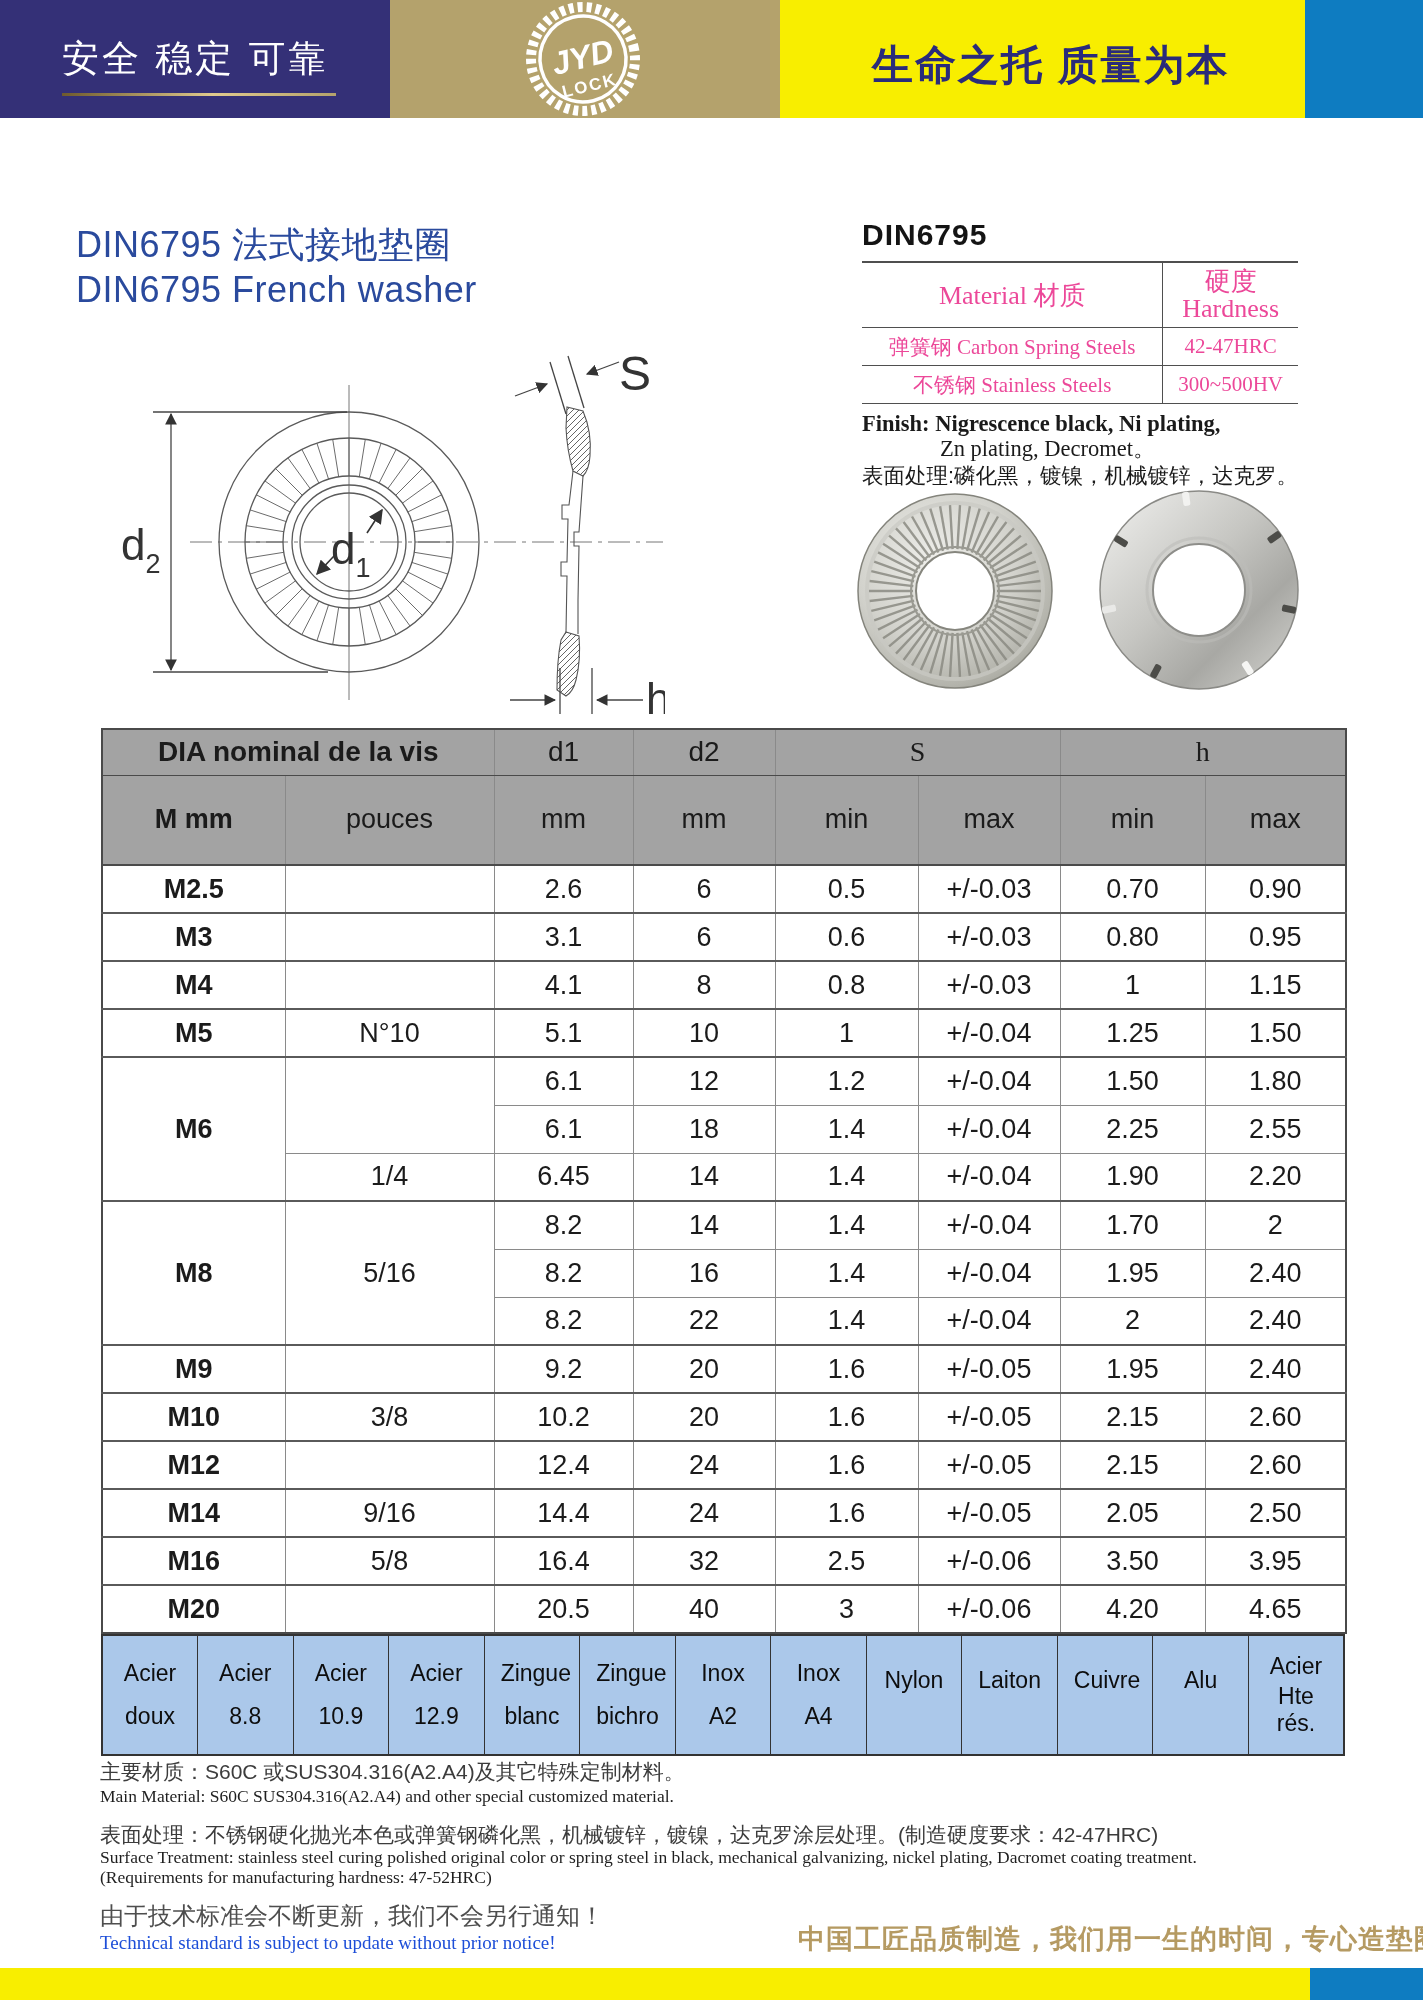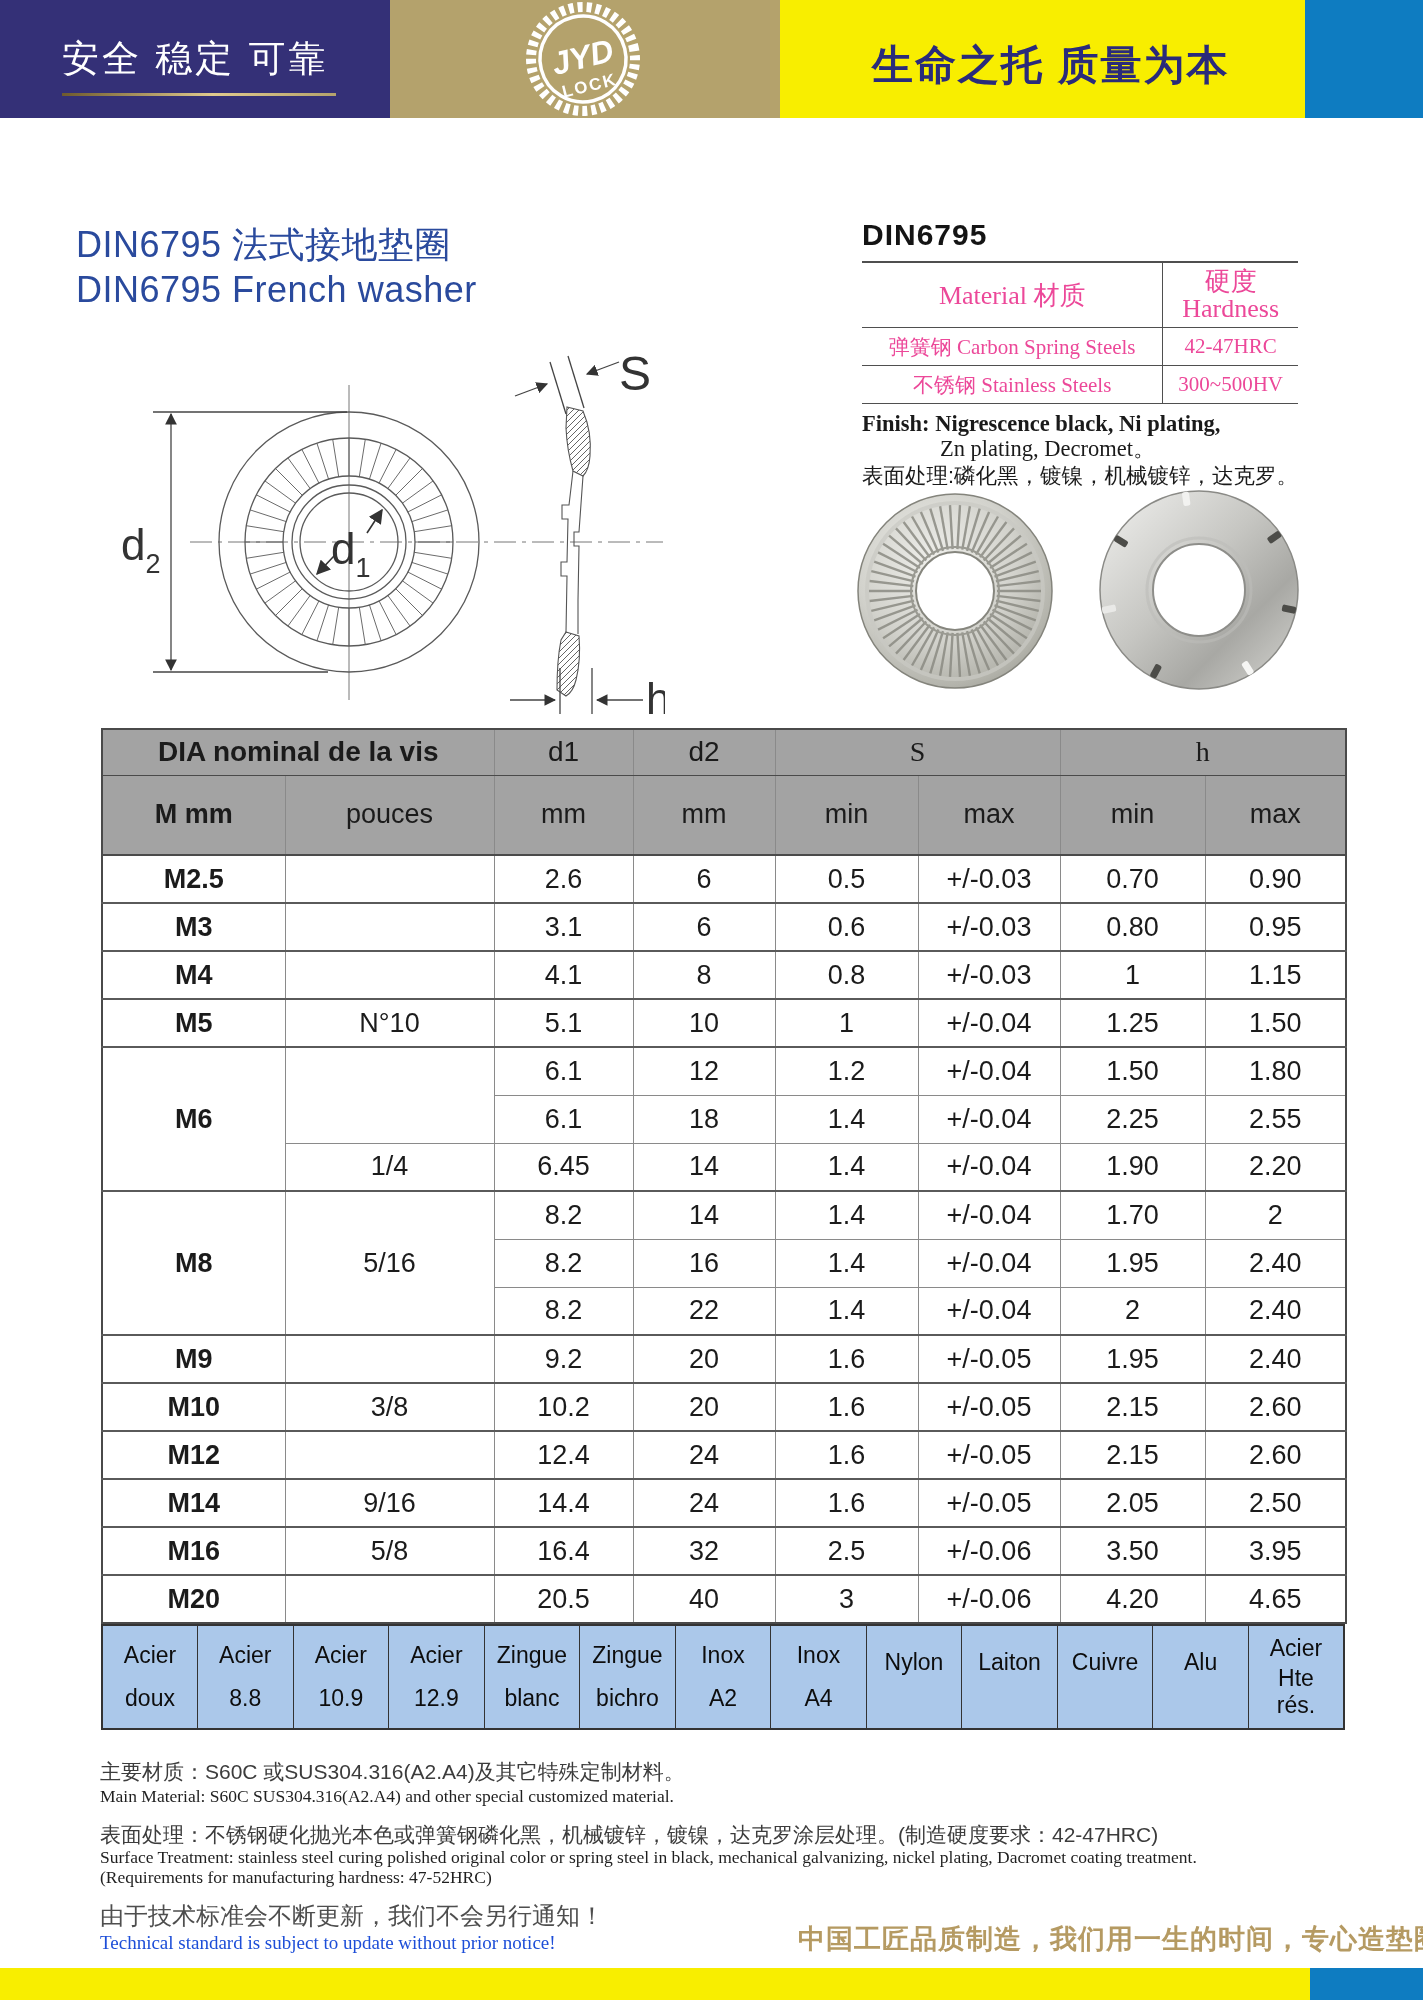--- a/index.html
+++ b/index.html
@@ -46,32 +46,32 @@
           justify-content:space-between;align-items:center;}
 
   
   .size-wrap{position:absolute;left:101px;top:728px;width:1244px;}
   table.size{border-collapse:collapse;width:1244px;table-layout:fixed;border:2.5px solid #4a4a4a;}
   table.size td{border:1px solid #8a8a8a;text-align:center;vertical-align:middle;color:#1b1b1b;
                 padding:0;overflow:hidden;}
   table.size thead td{background:#a3a3a3;}
   table.size tr.h1{height:46px;}
   table.size tr.h1 td{font-size:28px;border-bottom:1.6px solid #4a4a4a;}
-  table.size tr.h2{height:80px;}
+  table.size tr.h2{height:90px;}
   table.size tr.h2 td{font-size:27px;border-bottom:2px solid #4a4a4a;}
   table.size .b{font-weight:bold;}
   table.size .sh{font-family:"Liberation Serif",serif;font-size:31px;}
   table.size tbody tr{height:48px;}
   table.size tbody td{font-size:27px;}
   table.size tbody td.m{font-weight:bold;}
   table.size tbody tr.grp td{border-top:2.2px solid #5a5a5a;}
 
   
   table.strip{border-collapse:collapse;width:1244px;table-layout:fixed;border:2.2px solid #333;}
-  table.strip td{border:1.8px solid #333;background:#abc8ea;height:86px;padding:8px;}
+  table.strip td{border:1.8px solid #333;background:#abc8ea;height:86px;padding:16px;}
   .cellcol{display:flex;flex-direction:column;justify-content:space-around;height:86px;
            font-size:23px;color:#0d0d0d;text-align:center;}
 
   
   .note{position:absolute;left:100px;white-space:nowrap;}
   .zhnote{font-size:21px;color:#3c3c3c;}
   .ennote{font-family:"Liberation Serif",serif;font-size:17.5px;color:#1f1f1f;}
   .notice-zh{position:absolute;left:100px;top:1900px;font-size:24px;color:#4e4e4e;}
   .notice-en{position:absolute;left:100px;top:1932px;font-family:"Liberation Serif",serif;
              font-size:19px;color:#1d4ed8;}

